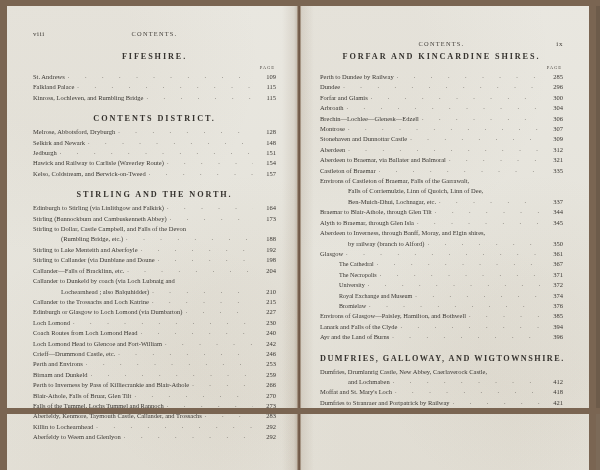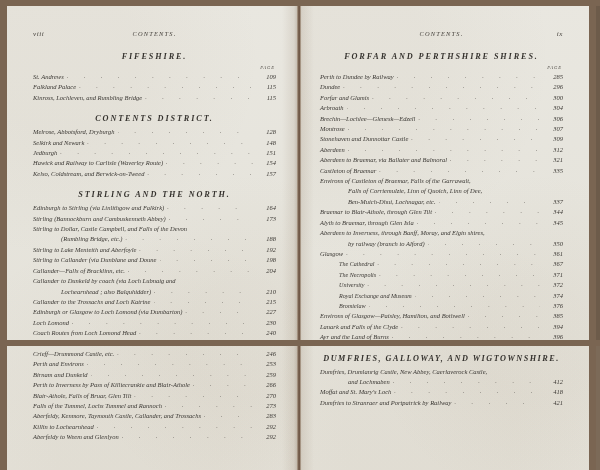--- a/index.html
+++ b/index.html
@@ -11,24 +11,23 @@
     height: 470px;
     overflow: hidden;
     background: #7c6a58;
     font-family: "Liberation Serif", "DejaVu Serif", serif;
   }
 
   
   #spread {
     position: relative;
     width: 600px;
-    height: 346px;
+    height: 414px;
     display: flex;
     background: #6d5b4a;
-    font-style: italic;
   }
 
   .page {
     position: relative;
     flex: 0 0 298px;
     height: 470px;
     background:
       linear-gradient(180deg, #e9e7e0 0%, #e6e4dc 45%, #e4e1d8 100%);
     box-sizing: border-box;
     overflow: hidden;
@@ -103,21 +102,21 @@
     color: #45413c;
     margin-bottom: 12px;
     height: 10px;
   }
   .folio {
     font-size: 7px;
     letter-spacing: .6px;
     color: #45413c;
     width: 34px;
   }
-  .folio.right-folio { text-align: right; }
+  .folio.right-folio { text-align: right; margin-top: 10px; }
   .head-center {
     flex: 1;
     text-align: center;
   }
 
   h2.section {
     font-size: 8.2px;
     font-weight: bold;
     letter-spacing: 1.9px;
     text-align: center;
@@ -382,21 +381,21 @@
   <div id="gutter"></div>
 
   <div class="page right">
     <div class="page-inner">
       <div class="running-head">
         <span class="folio"></span>
         <span class="head-center">CONTENTS.</span>
         <span class="folio right-folio">ix</span>
       </div>
       <div id="right-sections">
-          <h2 class="section first">FORFAR AND PERTHSHIRE SHIRES.</h2>
+          <h2 class="section first">FORFAR AND KINCARDINE SHIRES.</h2>
           <div class="page-col-label">PAGE</div>
           <ul class="toc">
             <li class="entry">
               <span class="entry-title">Perth to Dundee by Railway</span>
               <span class="leaders"></span>
               <span class="pagenum">285</span>
             </li>
             <li class="entry">
               <span class="entry-title">Dundee</span>
               <span class="leaders"></span>

